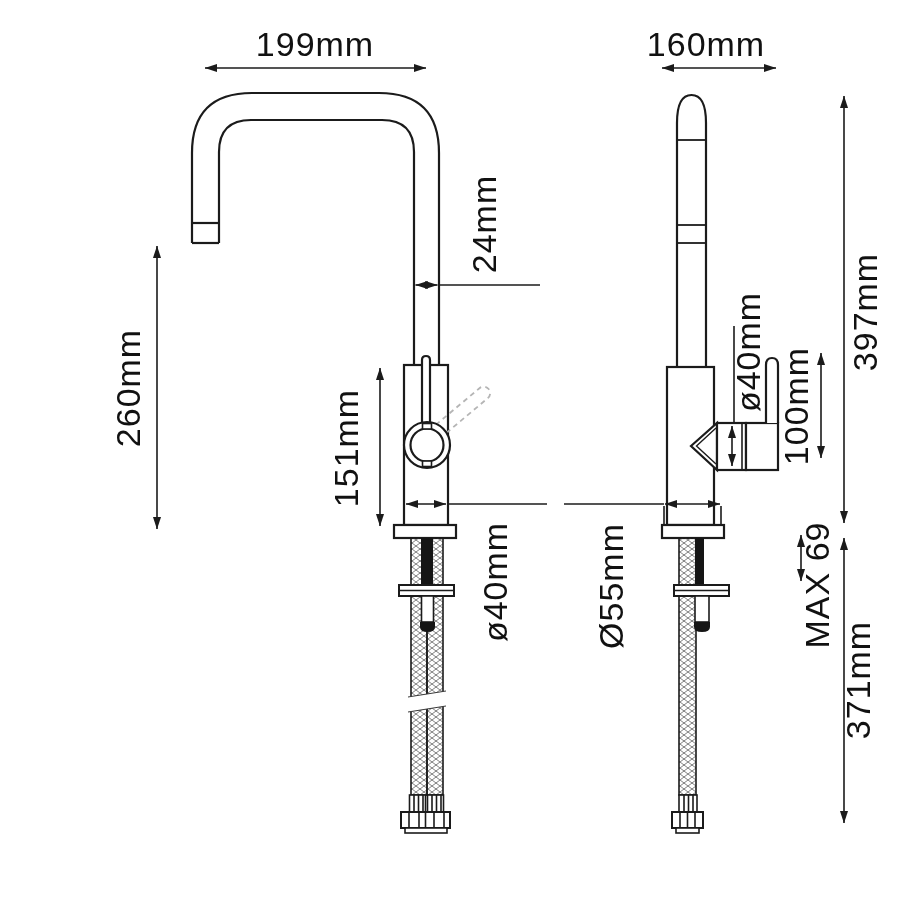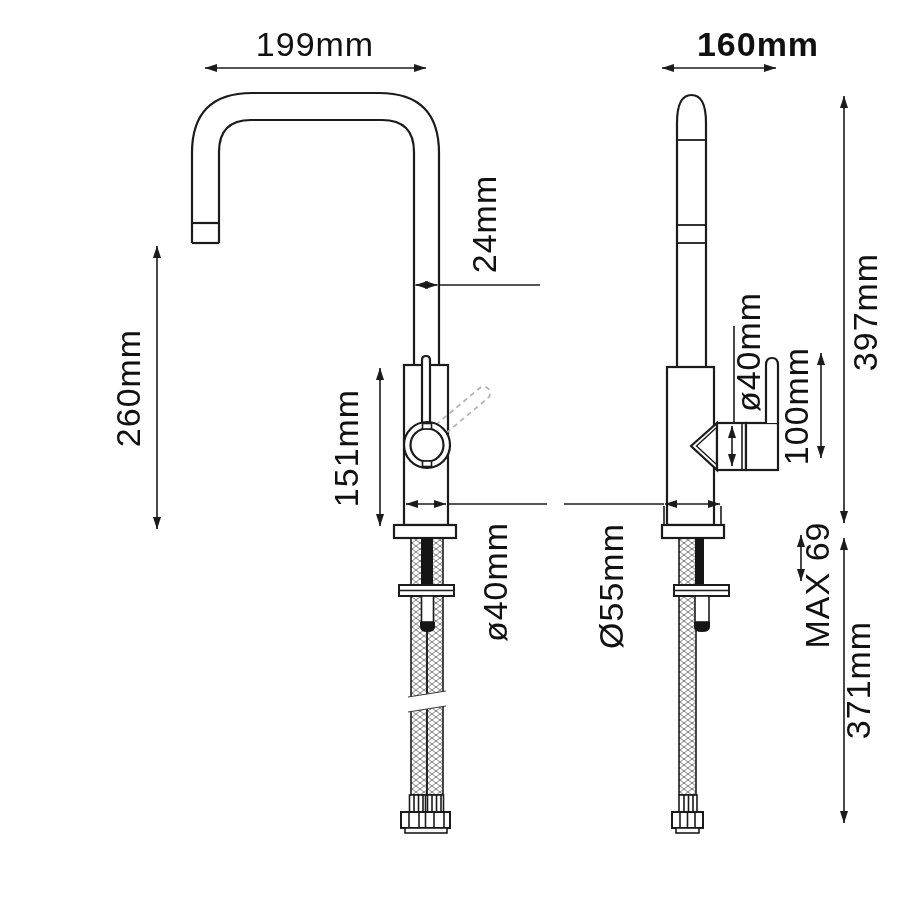--- a/index.html
+++ b/index.html
@@ -135,21 +135,21 @@
         <line x1="820" y1="538" x2="820" y2="823" marker-start="url(#ah)" marker-end="url(#ah)"></line>
         <line x1="540" y1="504" x2="640" y2="504"></line>
         <line x1="641" y1="504" x2="696" y2="504" marker-start="url(#ah)" marker-end="url(#ah)"></line>
         <line x1="640" y1="506" x2="640" y2="524"></line>
         <line x1="697" y1="506" x2="697" y2="524"></line>
       </g>
     </g>
   </svg>
 
   <div class="dim" style="left:291px;top:44px;">199mm</div>
-  <div class="dim" style="left:734px;top:44px;font-weight:bold;">160mm</div>
+  <div class="dim" style="left:682px;top:44px;">160mm</div>
   <div class="dim v" style="left:104px;top:388px;">260mm</div>
   <div class="dim v" style="left:460px;top:224px;">24mm</div>
   <div class="dim v" style="left:322px;top:448px;">151mm</div>
   <div class="dim v" style="left:471px;top:582px;">ø40mm</div>
   <div class="dim v" style="left:587px;top:586px;">Ø55mm</div>
   <div class="dim v" style="left:724px;top:352px;">ø40mm</div>
   <div class="dim v" style="left:772px;top:406px;">100mm</div>
   <div class="dim v" style="left:793px;top:585px;">MAX 69</div>
   <div class="dim v" style="left:841px;top:312px;">397mm</div>
   <div class="dim v" style="left:834px;top:680px;">371mm</div>

